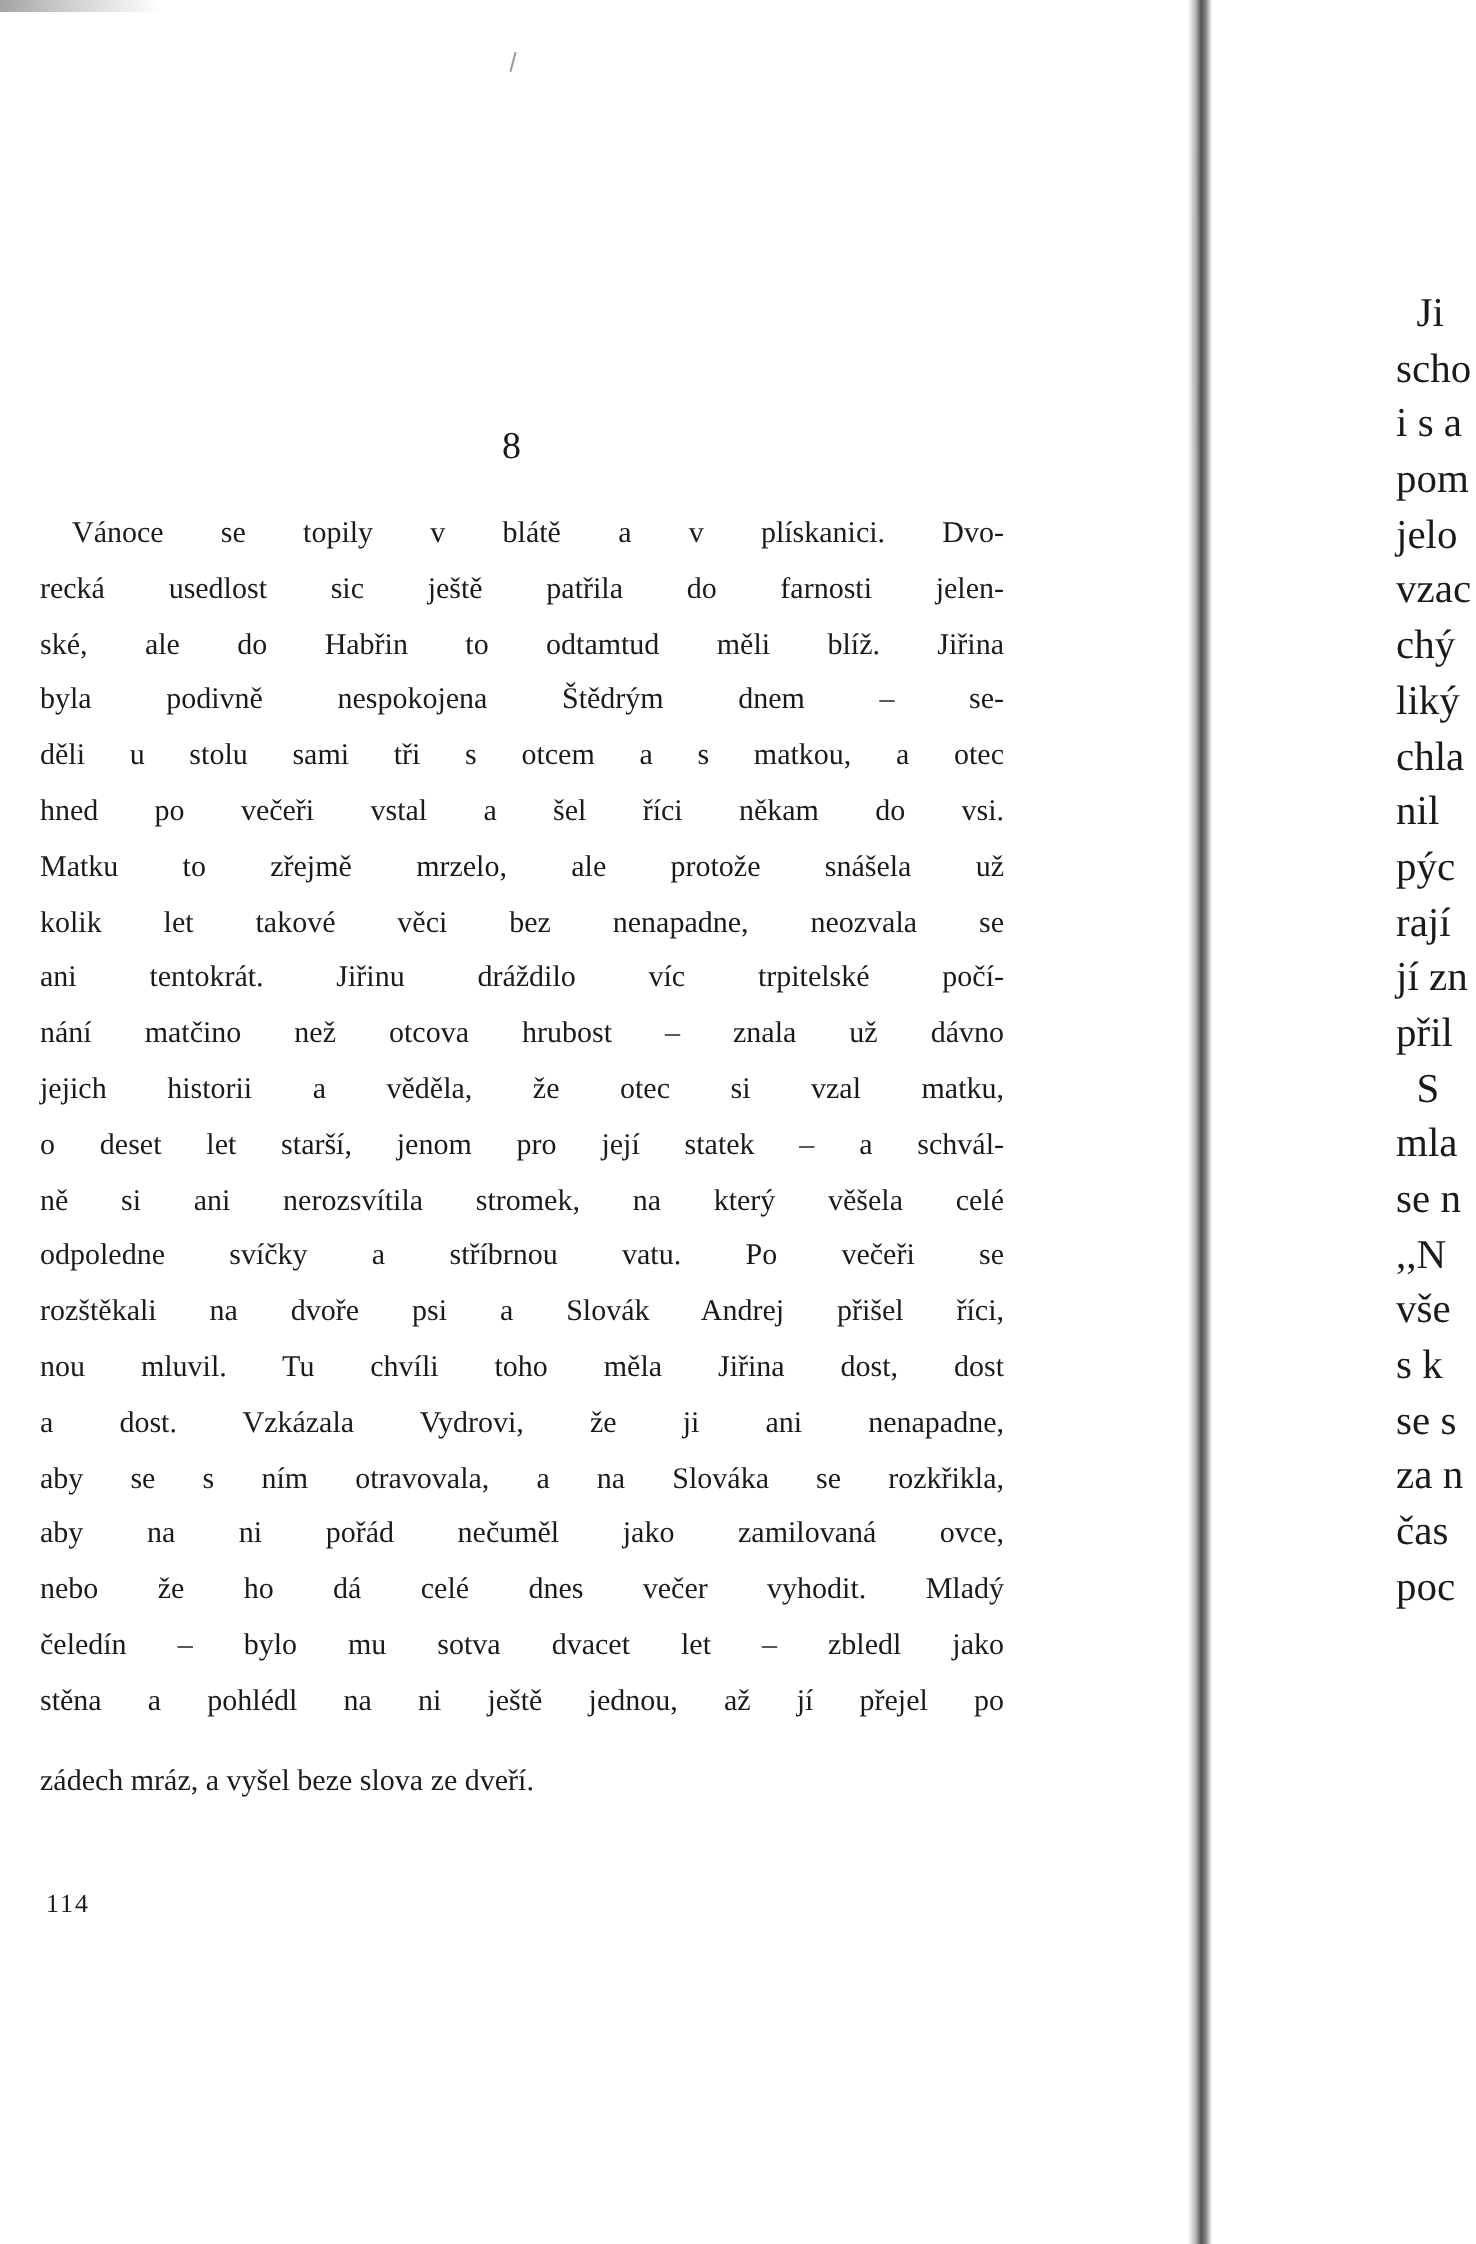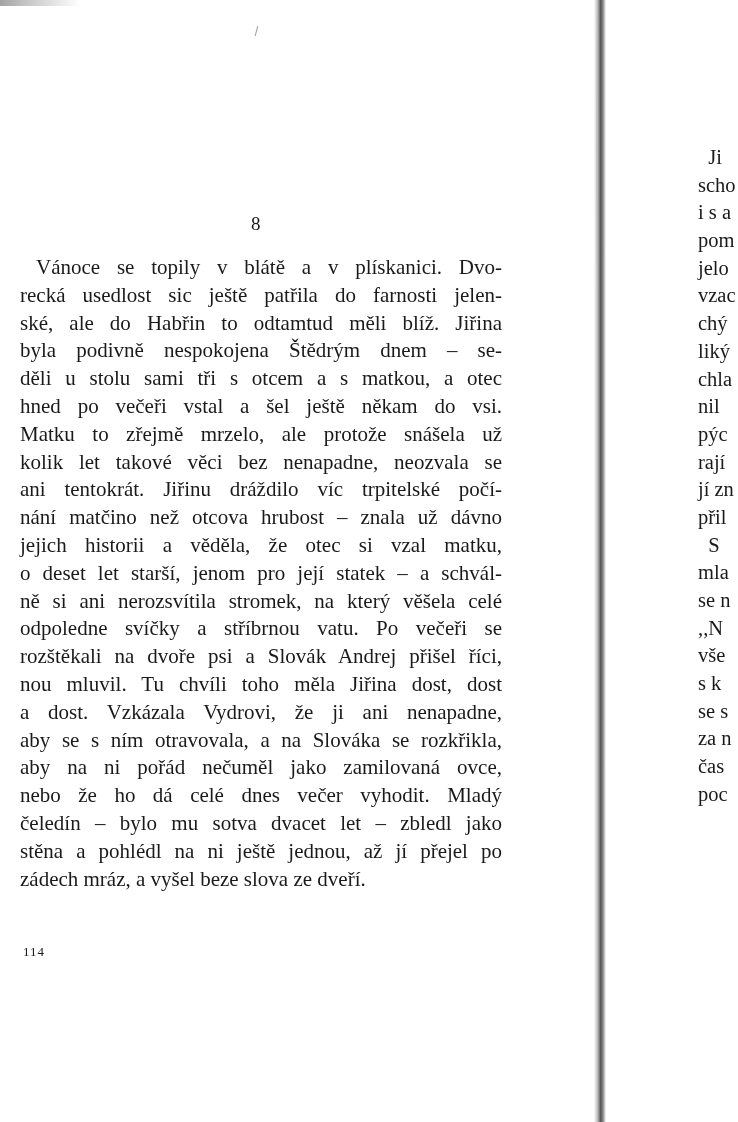--- a/index.html
+++ b/index.html
@@ -4,24 +4,24 @@
   <style>
     html, body { margin: 0; padding: 0; background: #ffffff; }
     body { width: 738px; height: 1122px; position: relative; overflow: hidden;
            font-family: "Liberation Serif", "DejaVu Serif", serif; color: #1a1a1a; }
     .corner-smudge { position: absolute; left: 0; top: 0; width: 80px; height: 6px;
            background: linear-gradient(90deg, #666 0%, #aaa 40%, rgba(255,255,255,0) 100%); opacity: .6; }
     .speck { position: absolute; left: 256px; top: 26px; width: 1px; height: 10px; background: #999; transform: rotate(15deg); }
     .left-page { position: absolute; left: 0; top: 0; width: 560px; height: 1122px; }
     .chapter-num { position: absolute; left: 251px; top: 213px; font-size: 19px; }
     .body-text { position: absolute; left: 20px; top: 254px; width: 482px; }
-    .line { display: block; font-size: 21px; line-height: 27.8px; height: 27.8px;
+    .line { display: block; font-size: 15px; line-height: 27.8px; height: 27.8px;
             white-space: nowrap; text-align: justify; text-align-last: justify; }
     .line.indent { padding-left: 16px; }
-    .line.last { text-align-last: left; }
+    .line.last { text-align-last: left; margin-top: 12px; }
     .folio { position: absolute; left: 23px; top: 944px; font-size: 13px; letter-spacing: 1px; }
     .gutter { position: absolute; left: 594px; top: 0; width: 12px; height: 1122px;
               background: linear-gradient(90deg, rgba(255,255,255,0) 0%, #bbb 30%, #555 55%, #888 75%, rgba(255,255,255,0) 100%); }
     .gutter-top { position: absolute; left: 596px; top: 0; width: 6px; height: 300px;
               background: linear-gradient(180deg, #fff 0%, #ddd 50%, rgba(255,255,255,0) 100%); }
     .right-page { position: absolute; left: 612px; top: 0; width: 126px; height: 810px; overflow: hidden; }
     .right-text { position: absolute; left: 86px; top: 144px; width: 200px; }
     .r-line { display: block; font-size: 20.5px; line-height: 27.7px; height: 27.7px; white-space: nowrap; }
   </style>
 </head>
@@ -31,21 +31,21 @@
 <div class="speck"></div>
 
 <div class="left-page">
   <div class="chapter-num">8</div>
   <div class="body-text">
     <span class="line indent">Vánoce se topily v blátě a v plískanici. Dvo-</span>
     <span class="line">recká usedlost sic ještě patřila do farnosti jelen-</span>
     <span class="line">ské, ale do Habřin to odtamtud měli blíž. Jiřina</span>
     <span class="line">byla podivně nespokojena Štědrým dnem – se-</span>
     <span class="line">děli u stolu sami tři s otcem a s matkou, a otec</span>
-    <span class="line">hned po večeři vstal a šel ještě někam do vsi.</span>
+    <span class="line">hned po večeři vstal a šel říci někam do vsi.</span>
     <span class="line">Matku to zřejmě mrzelo, ale protože snášela už</span>
     <span class="line">kolik let takové věci bez nenapadne, neozvala se</span>
     <span class="line">ani tentokrát. Jiřinu dráždilo víc trpitelské počí-</span>
     <span class="line">nání matčino než otcova hrubost – znala už dávno</span>
     <span class="line">jejich historii a věděla, že otec si vzal matku,</span>
     <span class="line">o deset let starší, jenom pro její statek – a schvál-</span>
     <span class="line">ně si ani nerozsvítila stromek, na který věšela celé</span>
     <span class="line">odpoledne svíčky a stříbrnou vatu. Po večeři se</span>
     <span class="line">rozštěkali na dvoře psi a Slovák Andrej přišel říci,</span>
     <span class="line">nou mluvil. Tu chvíli toho měla Jiřina dost, dost</span>

